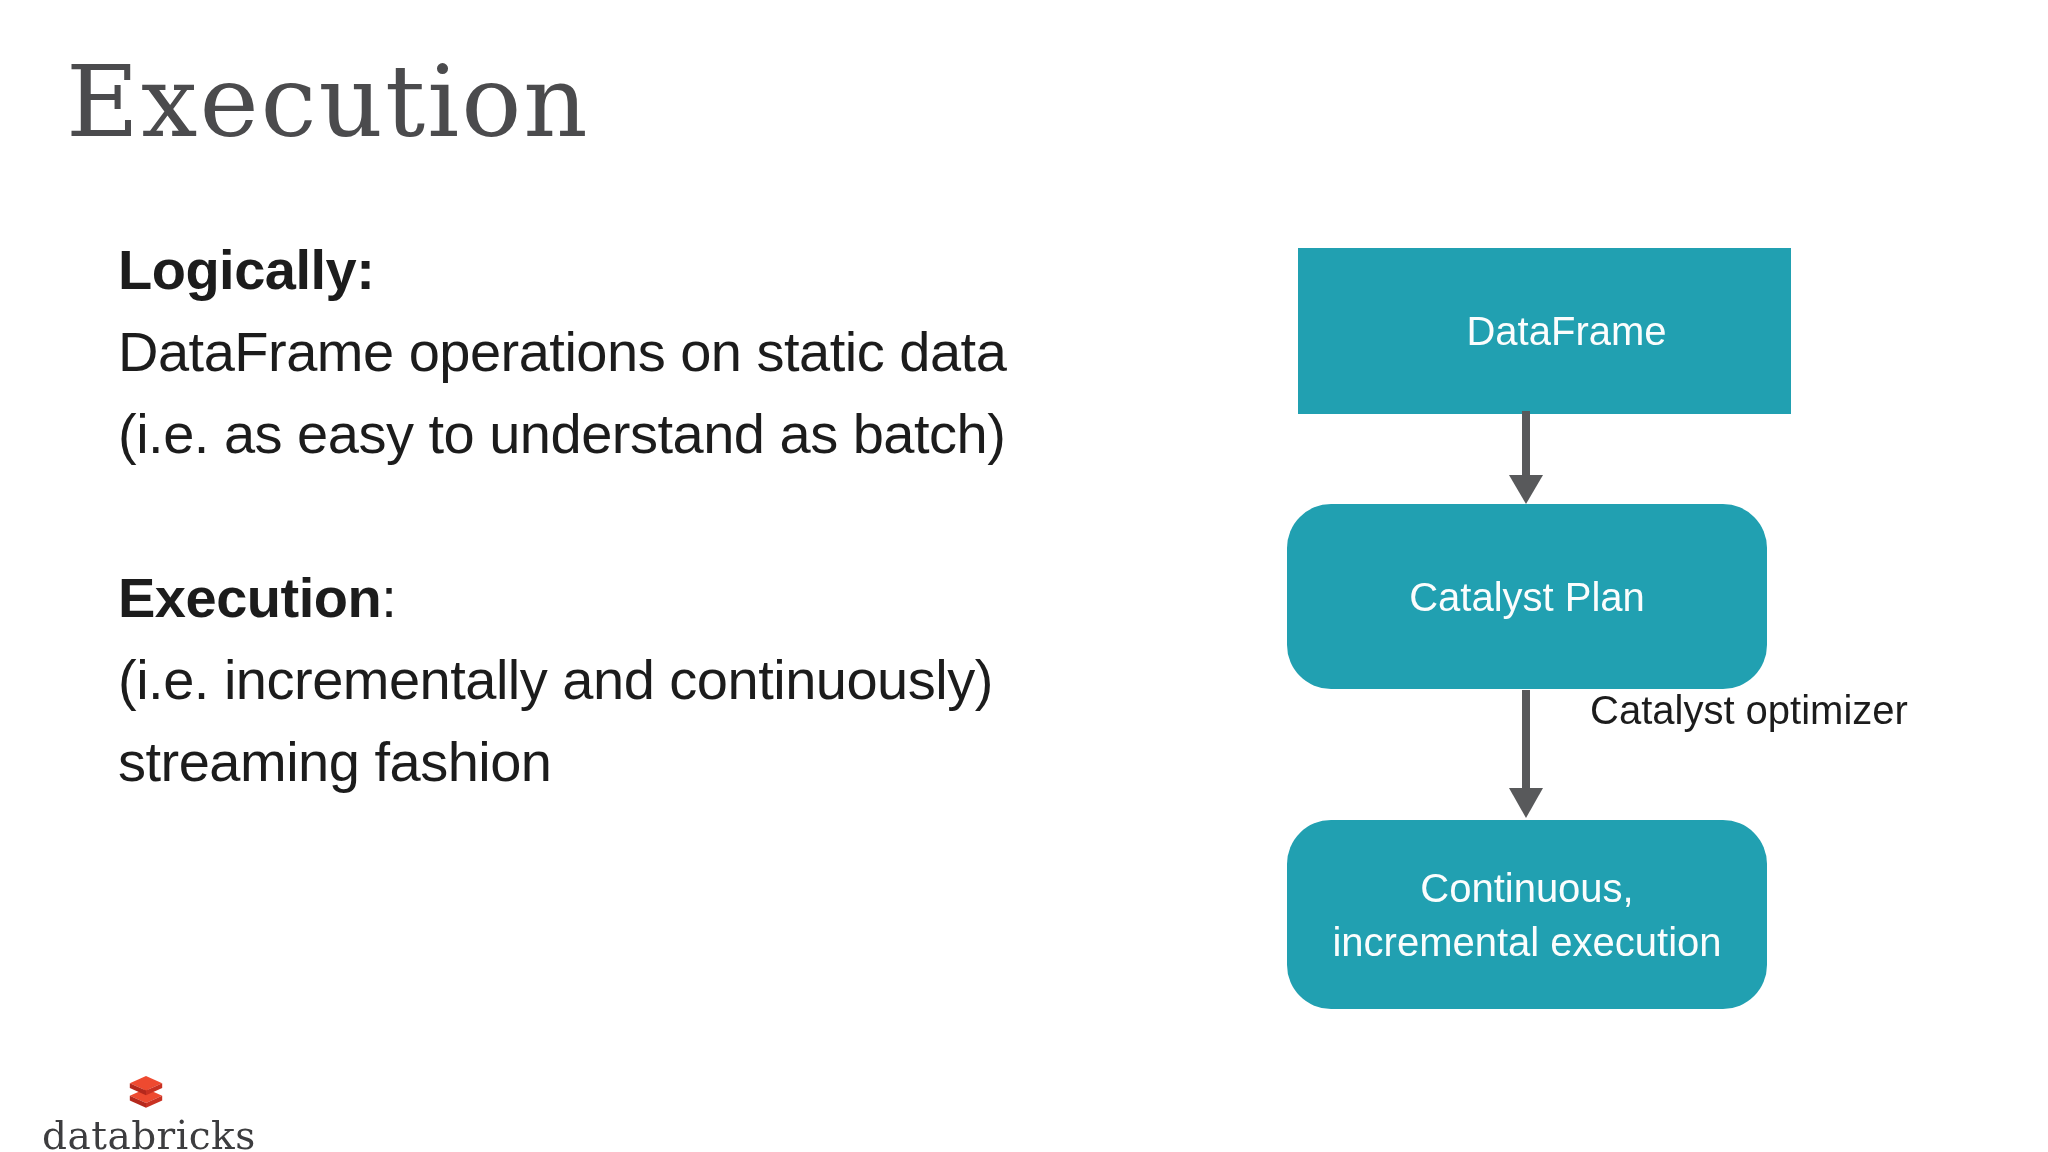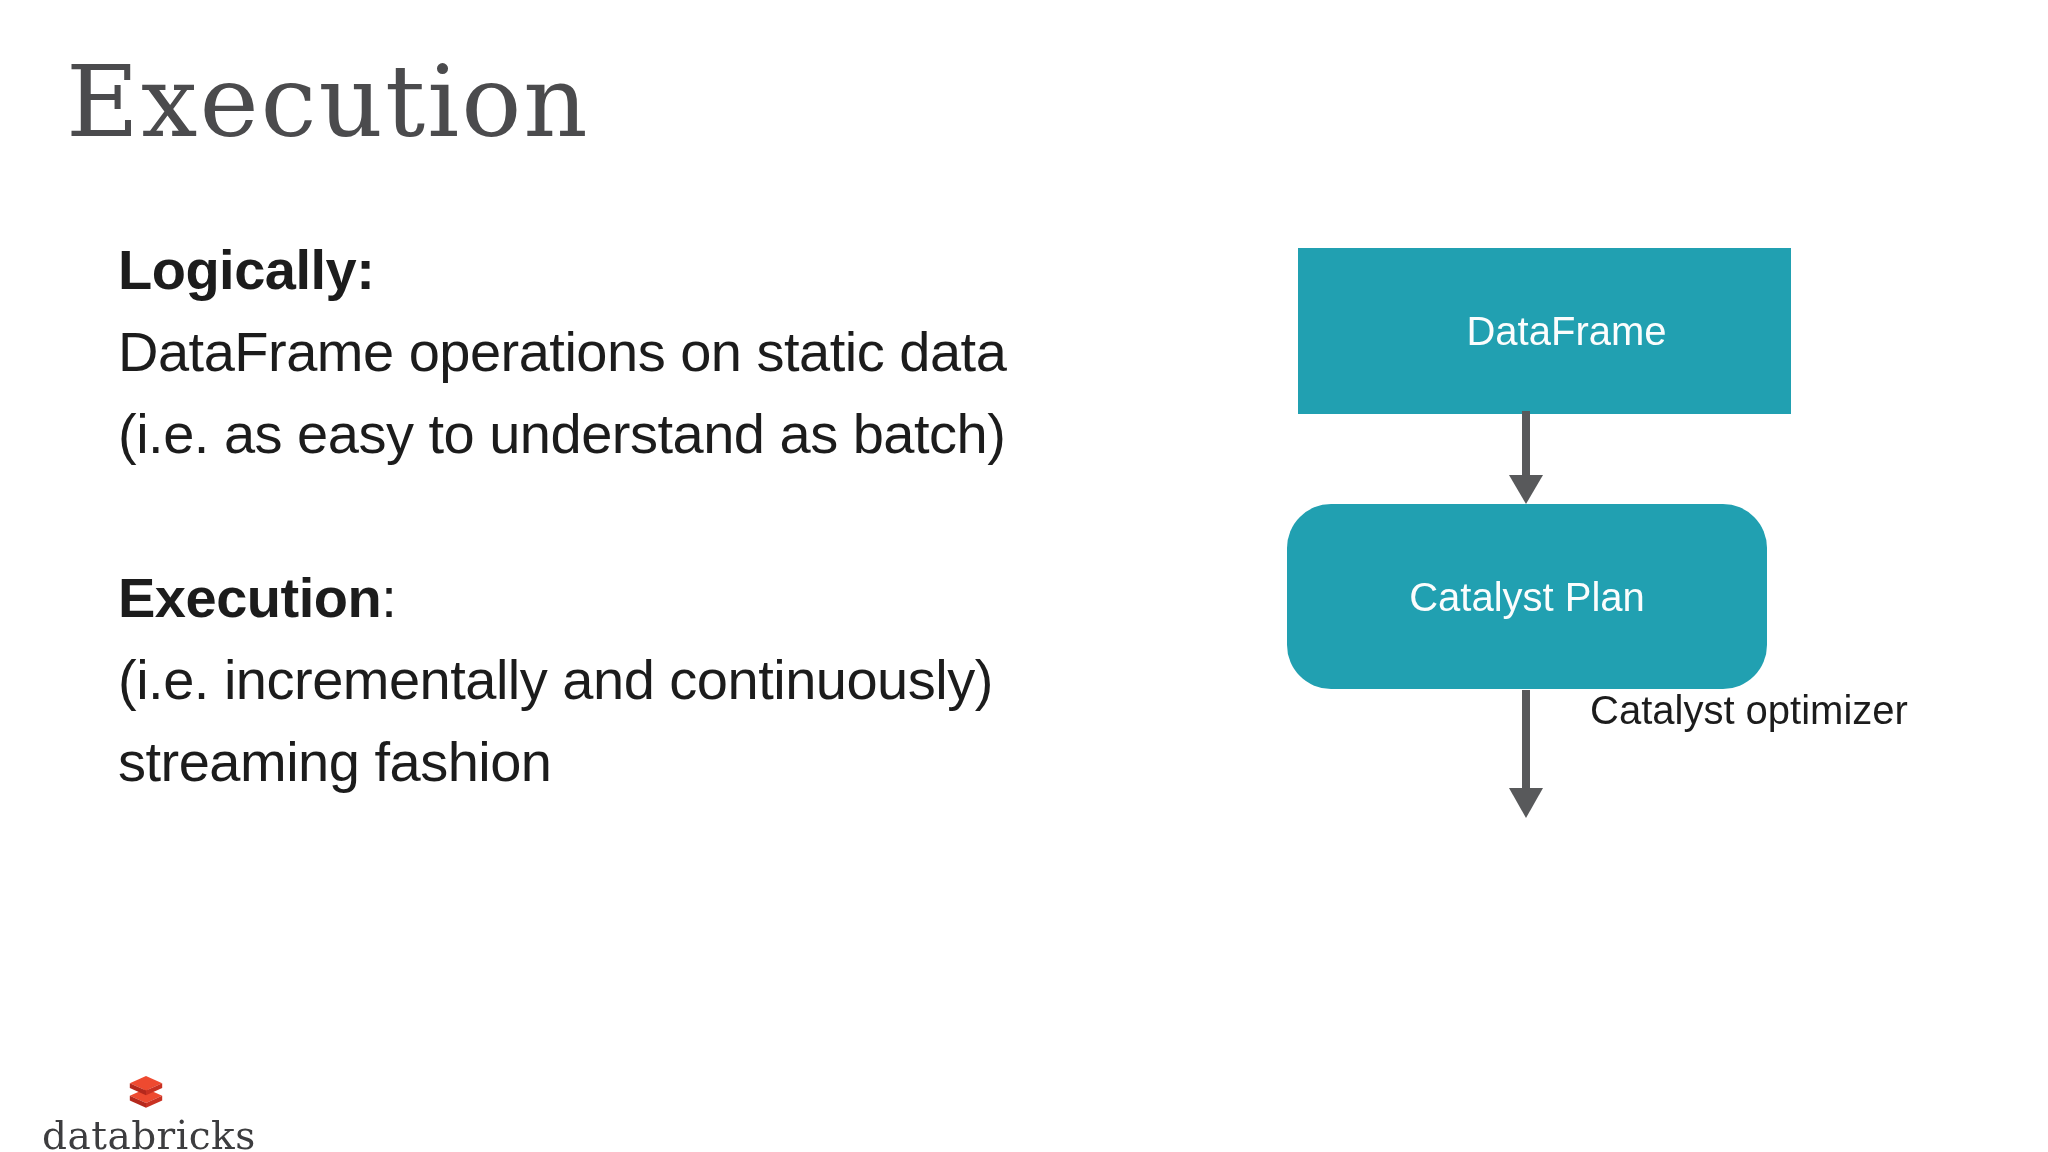--- a/index.html
+++ b/index.html
@@ -137,20 +137,26 @@
     <span>Catalyst Plan</span>
   </div>
 
   <svg class="arrow-svg arrow-2" width="42" height="129" viewBox="0 0 42 129">
     <rect x="17" y="0" width="8" height="100" fill="#58595b"></rect>
     <polygon points="4,98 38,98 21,128" fill="#58595b"></polygon>
   </svg>
 
   <div class="arrow-label">Catalyst optimizer</div>
 
+  <div class="node node-continuous">
+    <span>
+      <span>Continuous,</span><br>
+      <span>incremental execution</span>
+    </span>
+  </div>
 
   <div class="footer-logo">
     <svg class="logo-icon" viewBox="0 0 60 62">
 
       <polygon points="30,22 57,34 30,46 3,34" fill="#ee4a30"></polygon>
       <polygon points="3,34 30,46 30,54 3,42" fill="#b5281c"></polygon>
       <polygon points="57,34 30,46 30,54 57,42" fill="#c93122"></polygon>
 
       <polygon points="30,1 57,13 30,25 3,13" fill="#ee4a30"></polygon>
       <polygon points="3,13 30,25 30,33 3,21" fill="#b5281c"></polygon>

